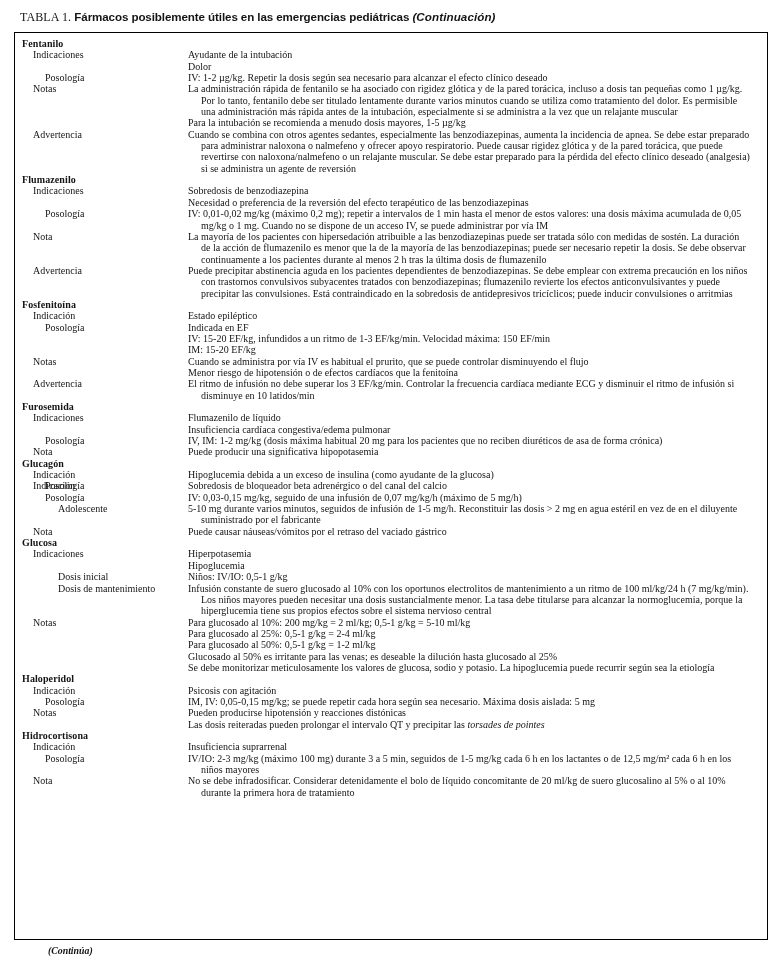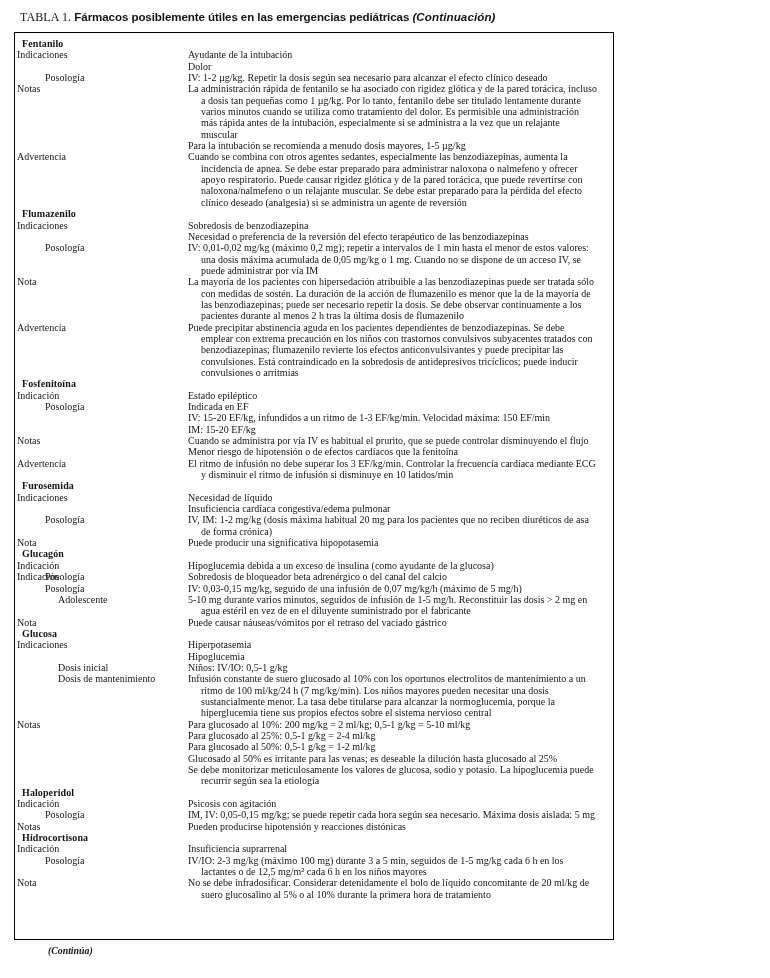--- a/index.html
+++ b/index.html
@@ -26,36 +26,36 @@
   }
   .t-cont {
     font-family: "Liberation Sans", sans-serif;
     font-weight: bold;
     font-style: italic;
     font-size: 11.6px;
   }
   .table-box {
     box-sizing: border-box;
     margin: 7px 0 4px 14px;
-    width: 600px;
+    width: 754px;
     min-height: 908px;
     border: 1.6px solid #000;
     padding: 5px 16px 8px 0;
     font-size: 10px;
     line-height: 11.35px;
   }
   .drug-section { margin: 0; }
   .drug-name {
     padding-left: 7px;
     font-weight: bold;
     letter-spacing: 0.1px;
   }
   .entry { position: relative; padding-left: 173px; }
   .attr-label { position: absolute; top: 0; white-space: nowrap; }
-  .lvl1 { left: 2px; }
+  .lvl1 { left: 18px; }
   .lvl2 { left: 30px; }
   .lvl3 { left: 43px; }
   .value { min-height: 11.35px; }
   .para { margin: 0; padding-left: 13px; text-indent: -13px; }
   .it { font-style: italic; }
   .footer-note {
     width: 743px;
     text-align: left;
     font-size: 9.8px;
     font-style: italic;
@@ -160,21 +160,21 @@
           <div class="value">
             <p class="para">El ritmo de infusión no debe superar los 3 EF/kg/min. Controlar la frecuencia cardíaca mediante ECG y disminuir el ritmo de infusión si disminuye en 10 latidos/min</p>
           </div>
         </div>
       </div>
       <div class="drug-section">
         <div class="drug-name">Furosemida</div>
         <div class="entry">
           <span class="attr-label lvl1">Indicaciones</span>
           <div class="value">
-            <p class="para">Necesidad de líquido</p>
+            <p class="para">Flumazenilo de líquido</p>
             <p class="para">Insuficiencia cardíaca congestiva/edema pulmonar</p>
           </div>
         </div>
         <div class="entry">
           <span class="attr-label lvl2">Posología</span>
           <div class="value">
             <p class="para">IV, IM: 1-2 mg/kg (dosis máxima habitual 20 mg para los pacientes que no reciben diuréticos de asa de forma crónica)</p>
           </div>
         </div>
         <div class="entry">
@@ -263,20 +263,21 @@
         <div class="entry">
           <span class="attr-label lvl2">Posología</span>
           <div class="value">
             <p class="para">IM, IV: 0,05-0,15 mg/kg; se puede repetir cada hora según sea necesario. Máxima dosis aislada: 5 mg</p>
           </div>
         </div>
         <div class="entry">
           <span class="attr-label lvl1">Notas</span>
           <div class="value">
             <p class="para">Pueden producirse hipotensión y reacciones distónicas</p>
+            <p class="para"><span>Las dosis reiteradas pueden prolongar el intervalo QT y precipitar las </span><span class="it">torsades de pointes</span></p>
           </div>
         </div>
       </div>
       <div class="drug-section">
         <div class="drug-name">Hidrocortisona</div>
         <div class="entry">
           <span class="attr-label lvl1">Indicación</span>
           <div class="value">
             <p class="para">Insuficiencia suprarrenal</p>
           </div>

